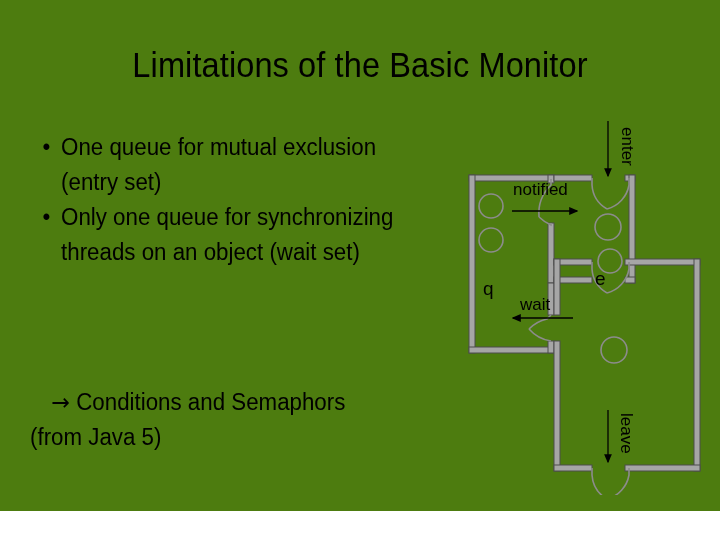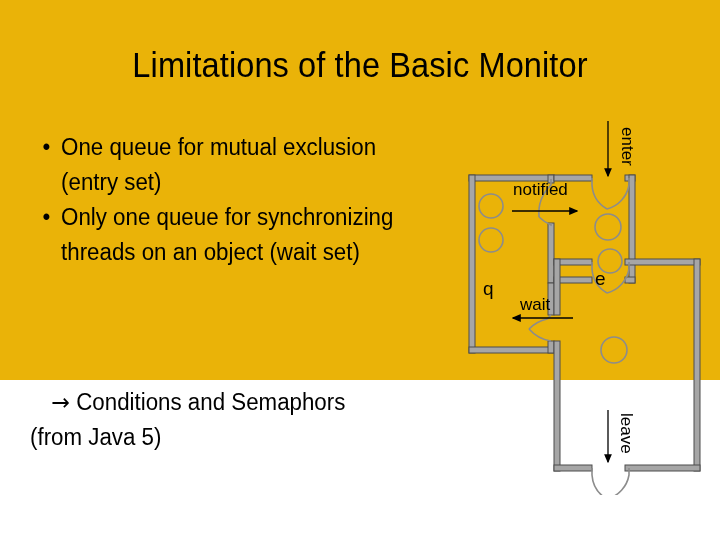--- a/index.html
+++ b/index.html
@@ -11,22 +11,22 @@
     height: 540px;
     background: #ffffff;
     font-family: "DejaVu Sans", "Liberation Sans", sans-serif;
     overflow: hidden;
     position: relative;
   }
   #slide {
     position: absolute;
     left: 0; top: 0;
     width: 720px;
-    height: 380px;
-    background: #eab308;
+    height: 511px;
+    background: #4d7c0f;
   }
 
   
   .slide-title {
     position: absolute;
     left: 0;
     top: 44px;
     width: 720px;
     text-align: center;
     font-size: 35px;

